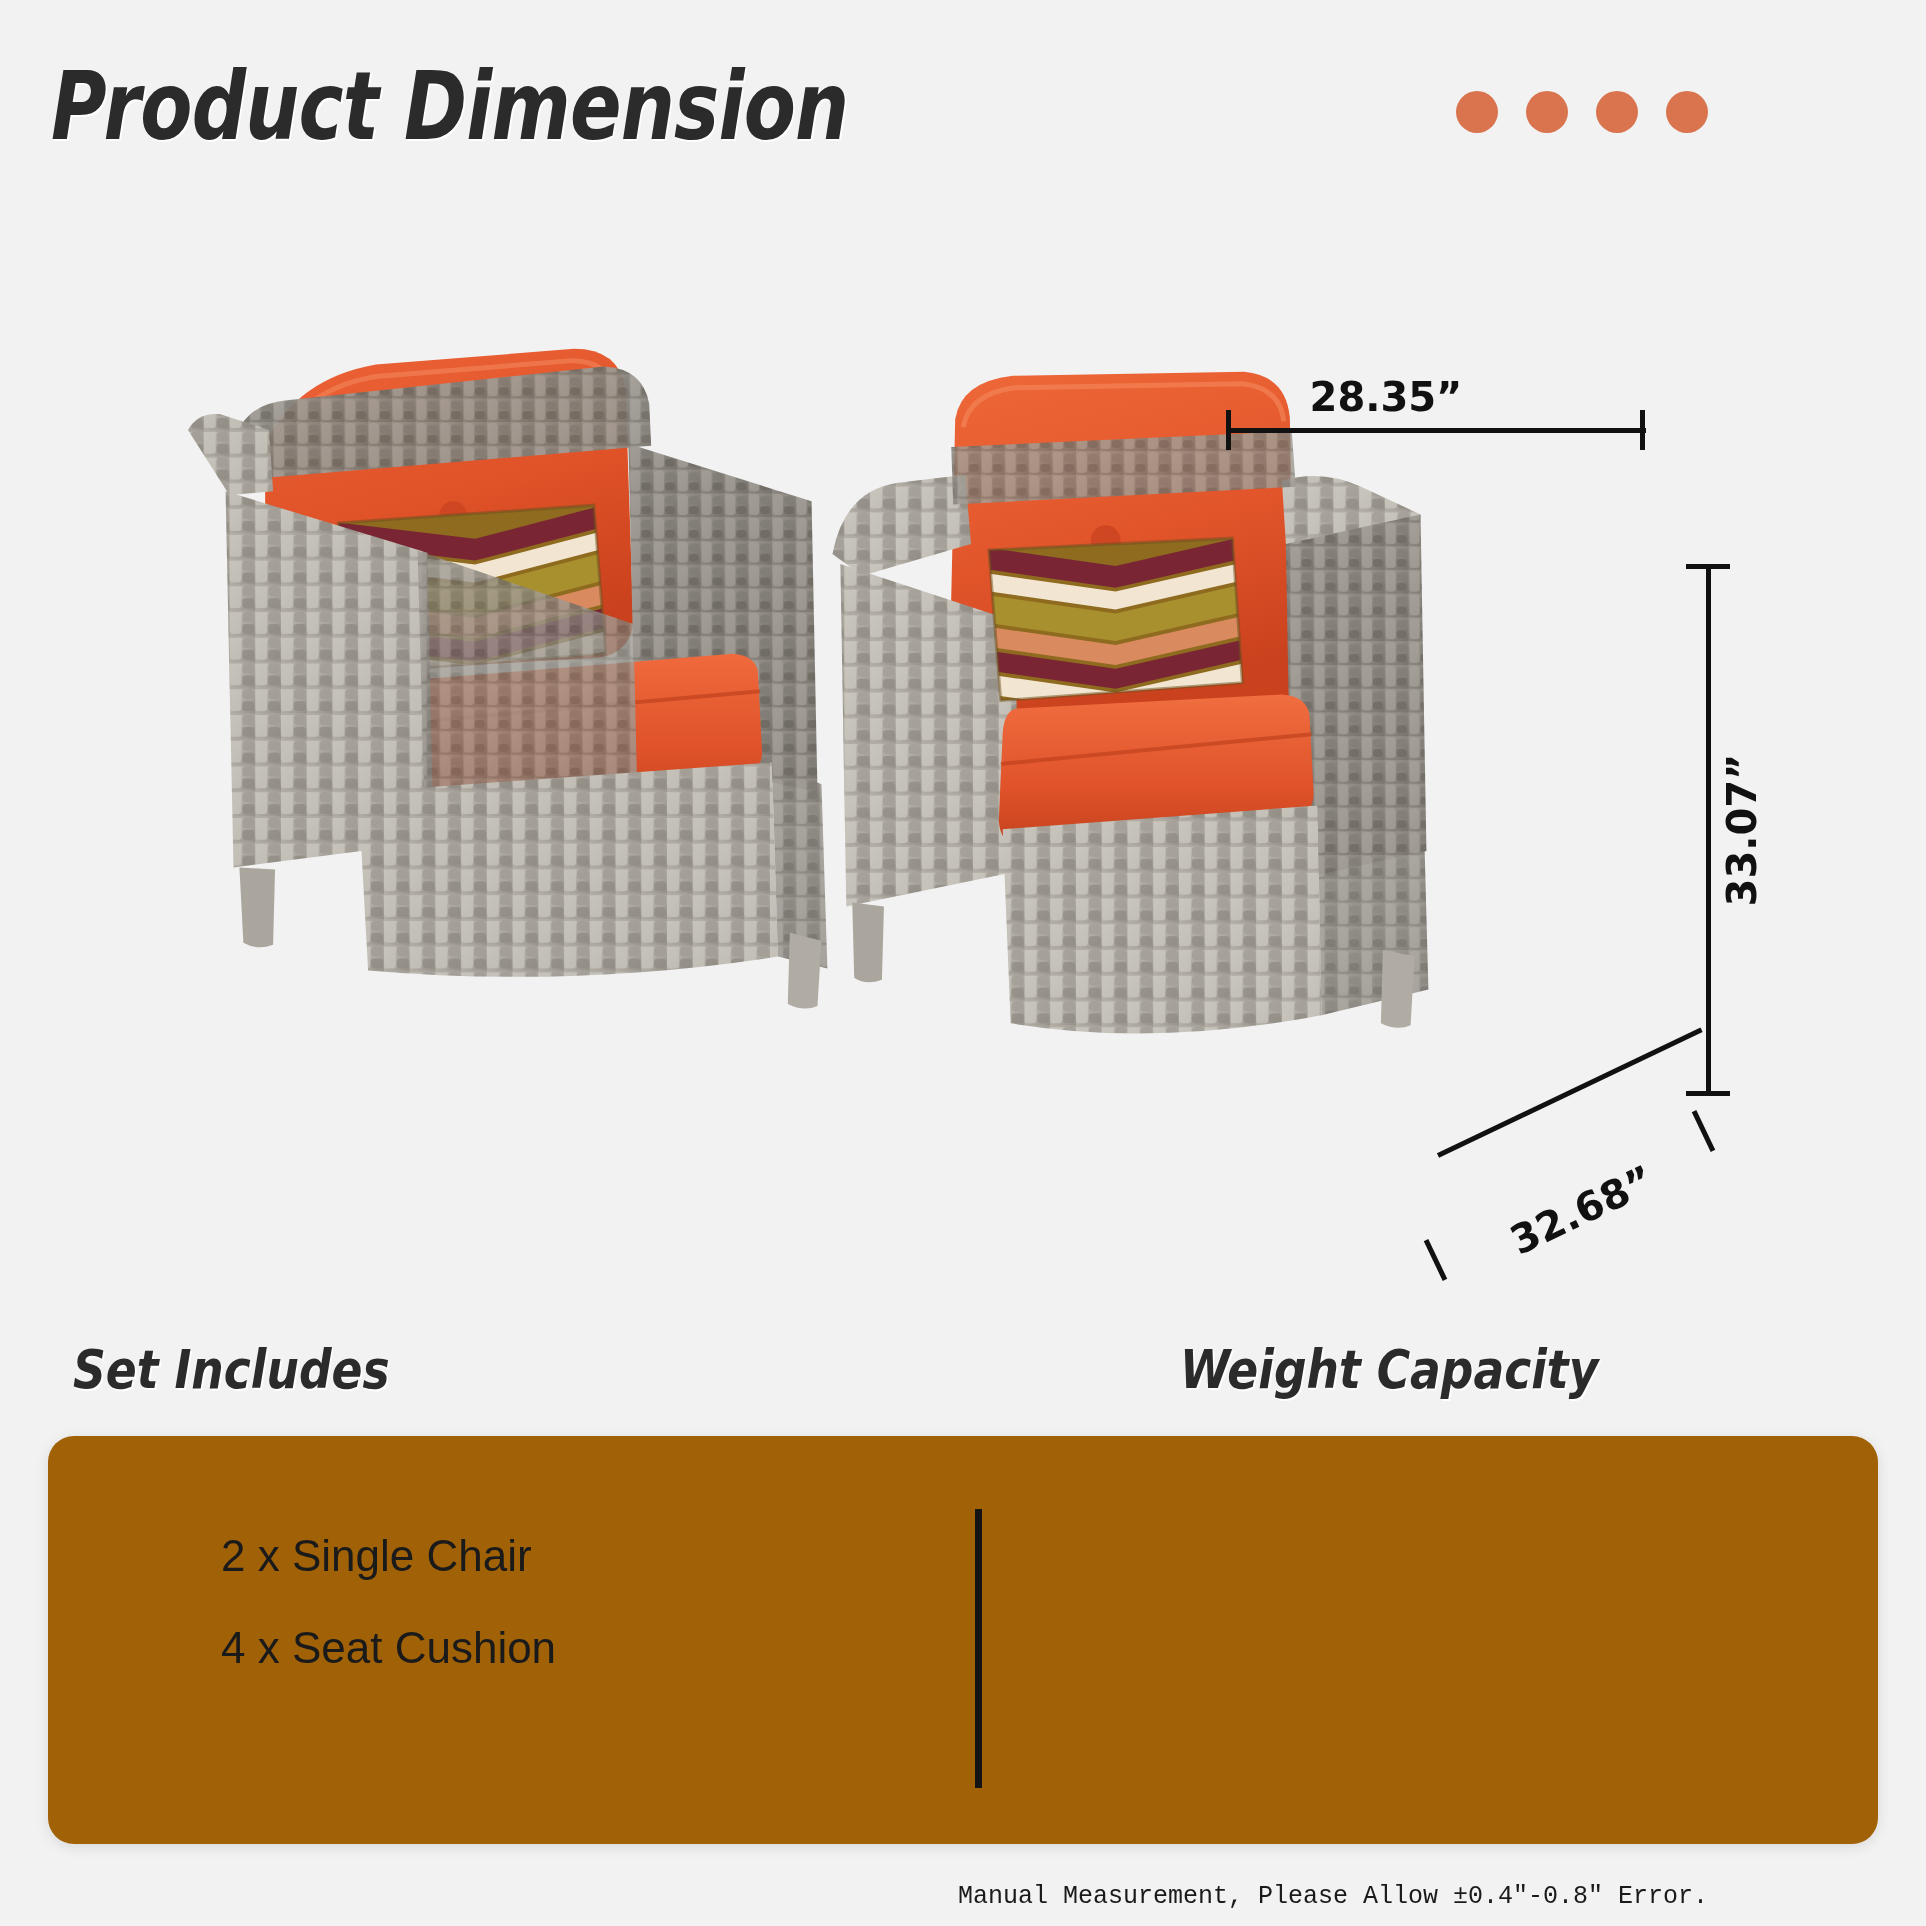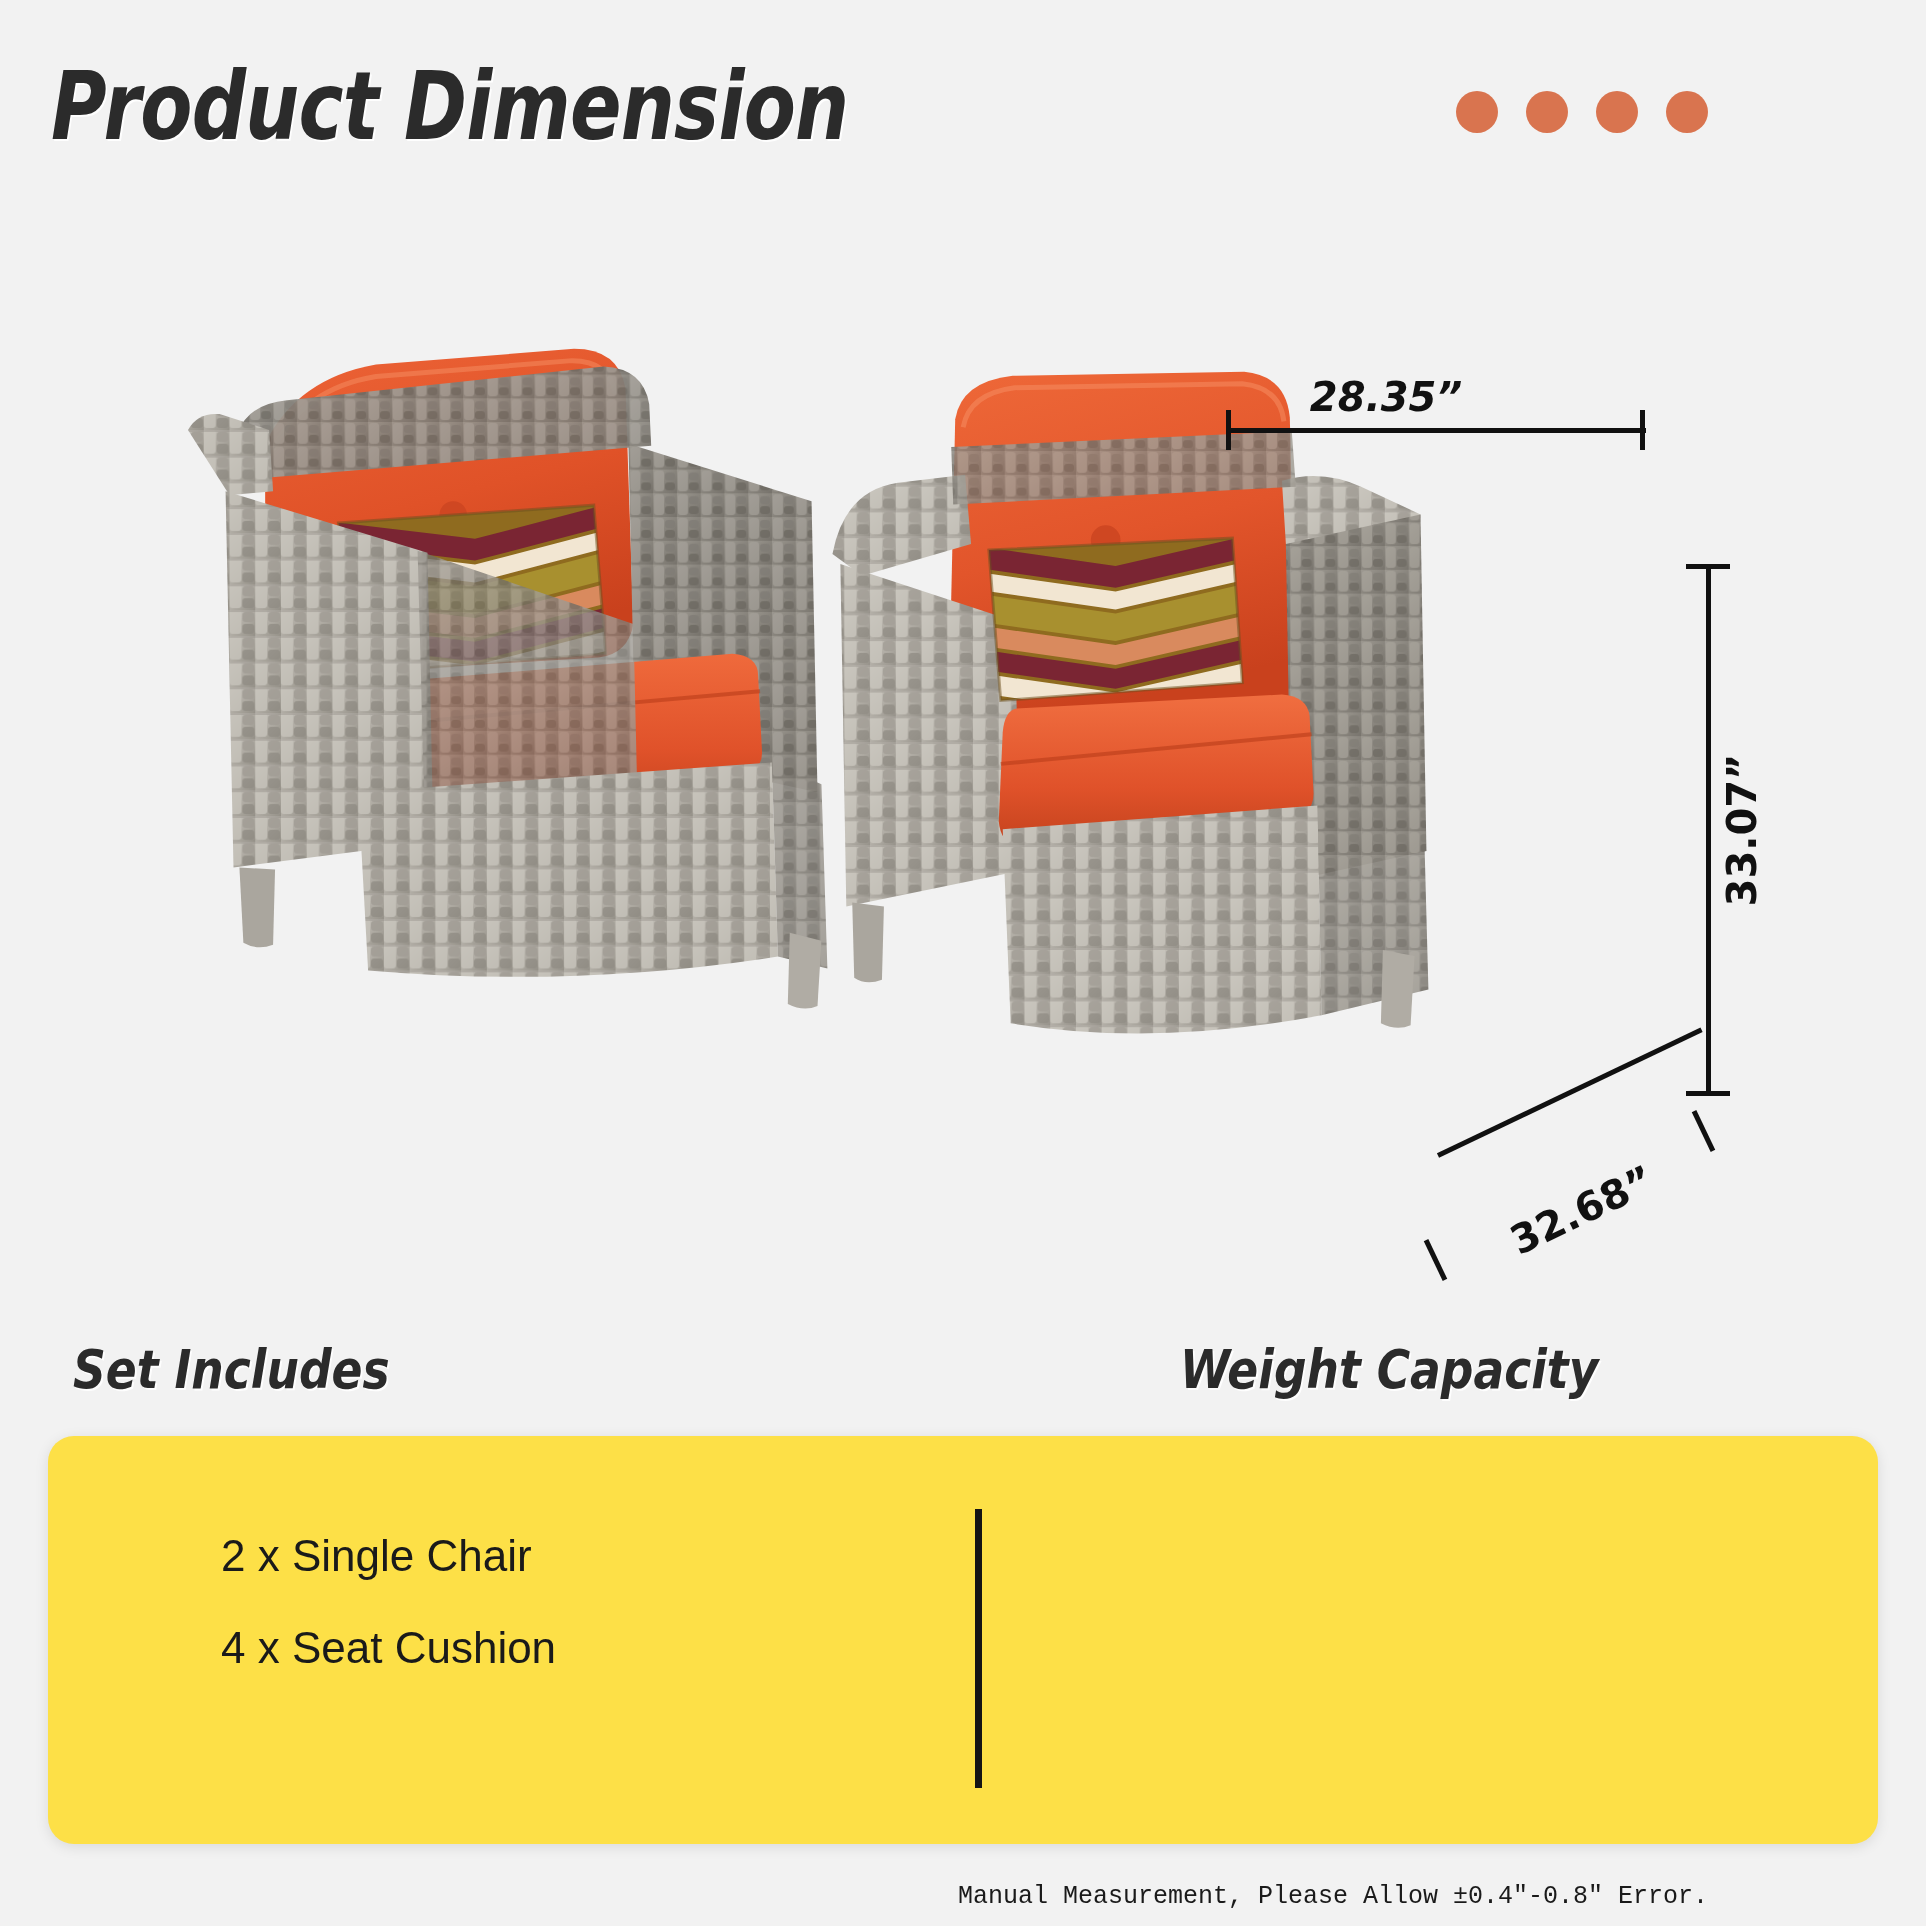--- a/index.html
+++ b/index.html
@@ -49,21 +49,21 @@
   .dim-label {
     position: absolute;
     font-family: "DejaVu Sans", sans-serif;
     font-weight: 700; font-size: 40px; color: #111;
     white-space: nowrap;
   }
 
   #dim-width-line { left: 1226px; top: 428px; width: 420px; height: 5px; }
   #dim-width-cap-l { left: 1226px; top: 410px; width: 5px; height: 40px; }
   #dim-width-cap-r { left: 1640px; top: 410px; width: 5px; height: 40px; }
-  #dim-width-label { left: 1386px; top: 374px; transform: translateX(-50%); font-style: italic; }
+  #dim-width-label { left: 1386px; top: 374px; transform: translateX(-50%); }
 
   #dim-height-line { left: 1706px; top: 564px; width: 5px; height: 532px; }
   #dim-height-cap-t { left: 1686px; top: 564px; width: 44px; height: 5px; }
   #dim-height-cap-b { left: 1686px; top: 1091px; width: 44px; height: 5px; }
   #dim-height-label {
     left: 1742px; top: 830px;
     transform: translate(-50%, -50%) rotate(-90deg);
   }
 
   #dim-depth-line {
@@ -96,21 +96,21 @@
     text-shadow: 2px 2px 0 rgba(255,255,255,0.9);
   }
   #heading-set-includes { left: 73px; top: 1339px; }
   #heading-weight-capacity { left: 1180px; top: 1339px; }
 
   
   #info-card {
     position: absolute;
     left: 48px; top: 1436px;
     width: 1830px; height: 408px;
-    background: #fde047;
+    background: #a16207;
     border-radius: 26px;
     box-shadow: 0 3px 14px rgba(0,0,0,0.10);
   }
   #card-divider {
     position: absolute;
     left: 927px; top: 73px;
     width: 7px; height: 279px;
     background: #141414;
   }
   #set-includes-list {

